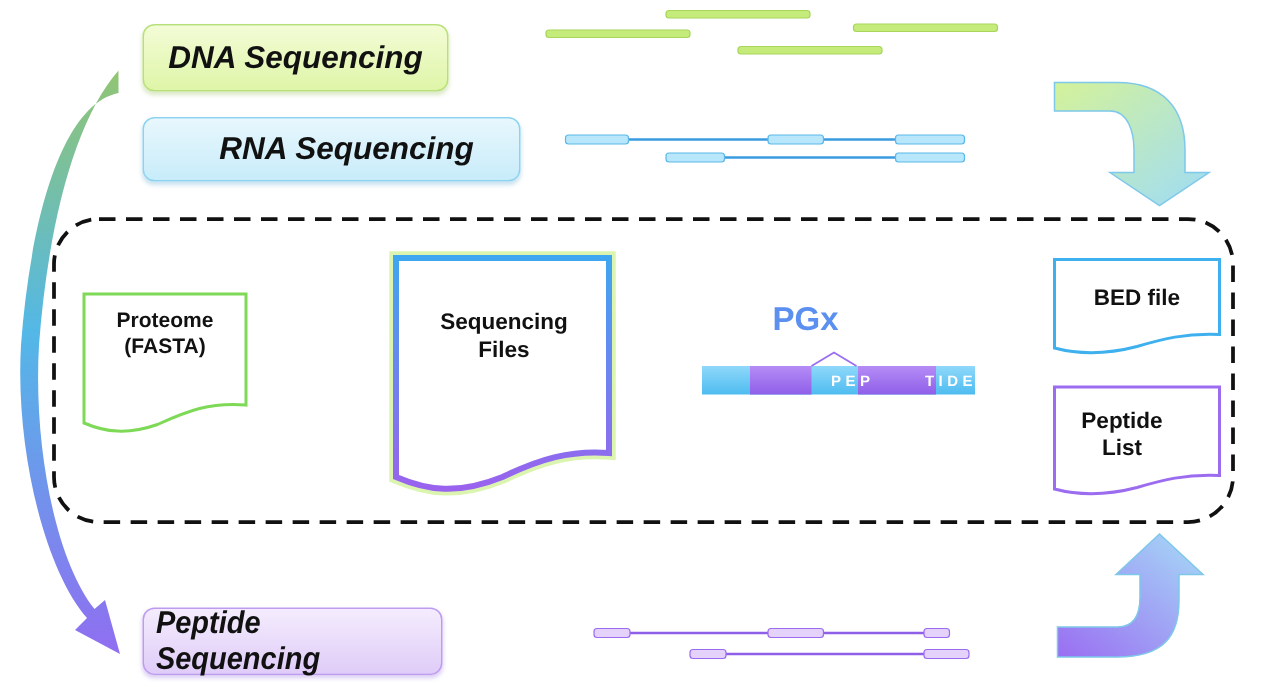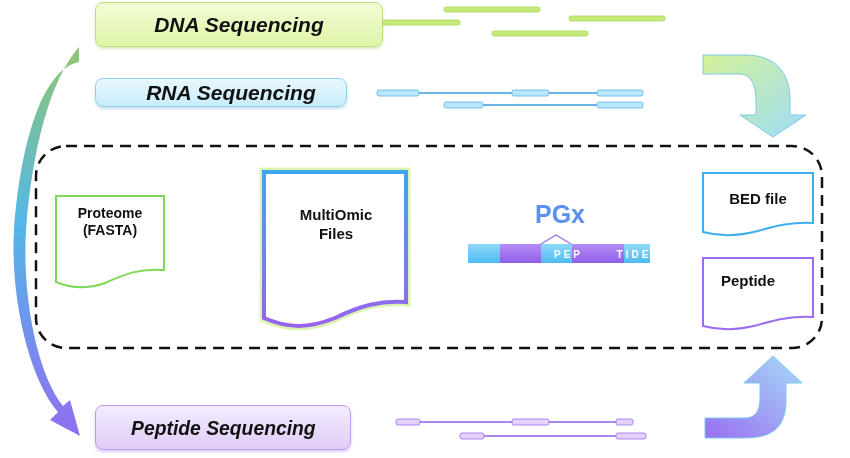--- a/index.html
+++ b/index.html
@@ -1,37 +1,37 @@
 <!DOCTYPE html>
 <html><head>
 <meta charset="utf-8">
 <style>
   html, body { margin:0; padding:0; background:#ffffff; }
   body { width:850px; height:458px; position:relative; overflow:hidden;
          font-family:"Liberation Sans", sans-serif; }
   .seqbox { position:absolute; border-radius:8px; display:flex; align-items:center; justify-content:center;
             font-weight:bold; font-style:italic; font-size:21px; color:#111; box-sizing:border-box; }
-  #dna { left:95px; top:2px; width:288px; height:45px;
+  #dna { left:95px; top:16px; width:204px; height:45px;
          background:linear-gradient(180deg,#f3fcd6 0%,#dff5a8 100%); border:1.5px solid #b8e07a;
          box-shadow:0 2px 3px rgba(150,190,90,0.35); }
-  #rna { left:95px; top:78px; width:252px; height:29px;
+  #rna { left:95px; top:78px; width:252px; height:43px;
          background:linear-gradient(180deg,#e8f7fd 0%,#c8ecfa 100%); border:1.5px solid #8dd3ef;
          box-shadow:0 2px 3px rgba(100,170,210,0.35);padding-left:20px; }
-  #pep { left:95px; top:405px; width:256px; height:45px;
+  #pep { left:95px; top:405px; width:200px; height:45px;
          background:linear-gradient(180deg,#f4ecfd 0%,#dfccf8 100%); border:1.5px solid #bd9cf0;
          box-shadow:0 2px 3px rgba(150,110,220,0.35); font-style:italic; }
   #pep span { display:inline-block; transform:scaleX(0.92); }
   svg.layer { position:absolute; left:0; top:0; width:850px; height:458px; }
   .doc-text { position:absolute; text-align:center; font-weight:bold; color:#111; line-height:1.22; }
   #proteome-text { left:55px; top:205px; width:110px; font-size:14px; }
   #multiomic-text { left:265px; top:206px; width:142px; font-size:15px; line-height:1.25; }
   #bed-text { left:703px; top:190px; width:110px; font-size:15px;text-align:center; }
   #peplist-text { left:703px; top:272px; width:90px; font-size:15px; }
-  #pgx-text { position:absolute; left:515px; top:200px; width:90px; text-align:center;
-              font-weight:bold; font-size:25px; color:#5b8ff0; letter-spacing:0px; }
+  #pgx-text { position:absolute; left:515px; top:200px; width:90px; text-align:left;
+              font-weight:bold; font-size:22px; color:#5b8ff0; letter-spacing:0px; }
   .tag { position:absolute; top:246px; height:17px; font-size:10px; font-weight:bold; color:#fff;
          letter-spacing:3px; display:flex; align-items:center; justify-content:center; }
   #pep-tag { left:500px; width:41px;margin-left:48px; }
   #tide-tag { left:572px; width:52px;margin-left:36px; }
 </style>
 </head>
 <body>
 
 <svg class="layer" viewBox="0 0 850 458">
   <defs>
@@ -135,27 +135,28 @@
 <div id="pep" class="seqbox">
   <span>Peptide Sequencing</span>
 </div>
 
 <div id="proteome-text" class="doc-text">
   <div>Proteome</div>
   <div>(FASTA)</div>
 </div>
 
 <div id="multiomic-text" class="doc-text">
-  <div>MultiOmic</div>
+  <div>Sequencing</div>
   <div>Files</div>
 </div>
 
 <div id="pgx-text">PGx</div>
 <div id="pep-tag" class="tag">PEP</div>
 <div id="tide-tag" class="tag">TIDE</div>
 
 <div id="bed-text" class="doc-text">
   <div>BED file</div>
 </div>
 
 <div id="peplist-text" class="doc-text">
   <div>Peptide</div>
+  <div>List</div>
 </div>
 
 </body></html>

